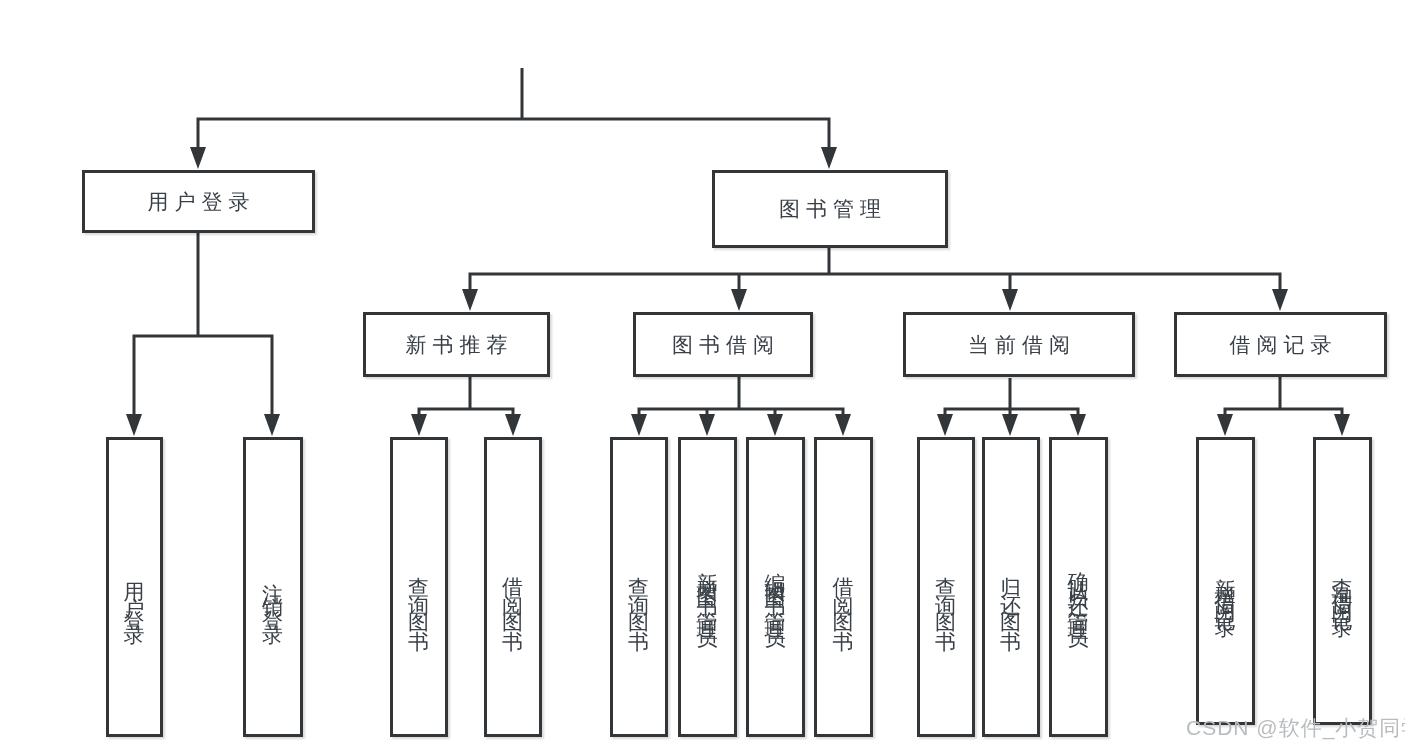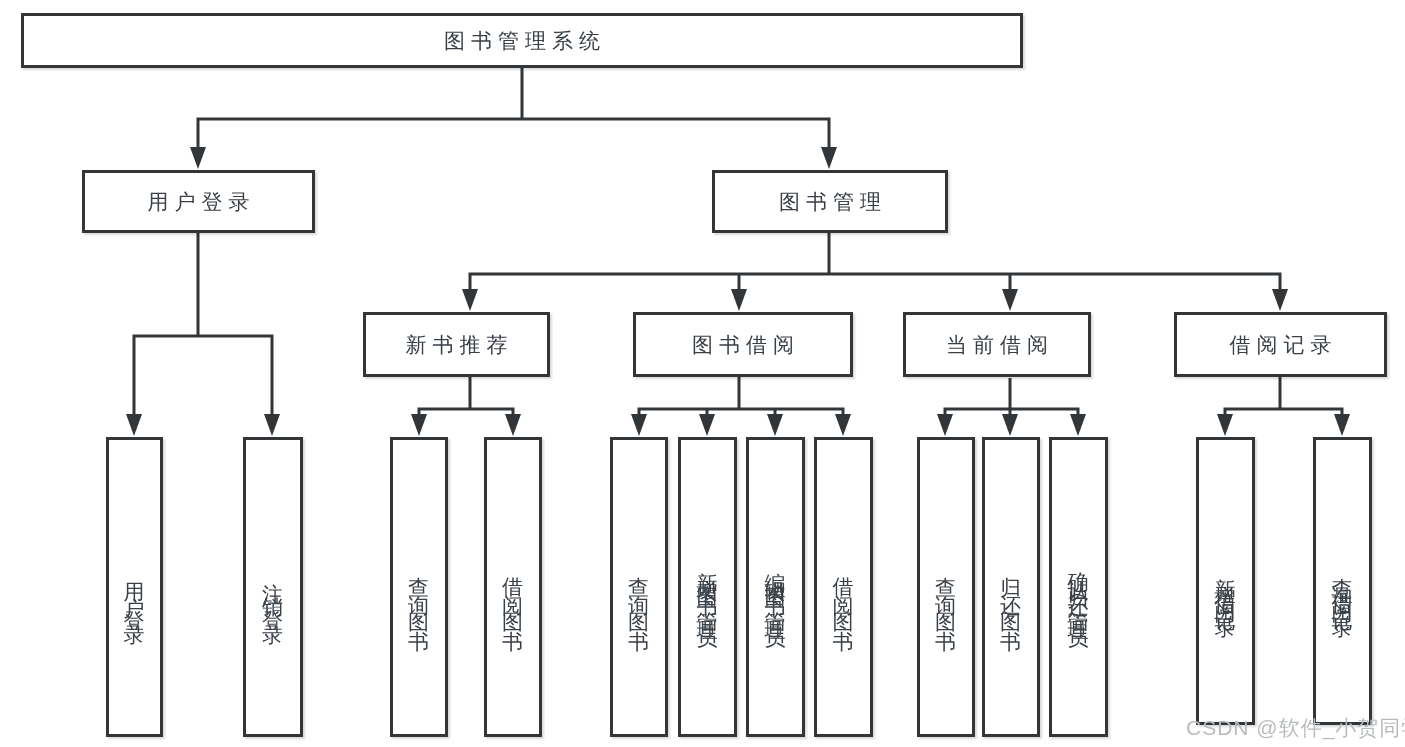--- a/index.html
+++ b/index.html
@@ -81,28 +81,27 @@
       <polygon points="775,436 767,414 783,414"></polygon>
       <polygon points="843,436 835,414 851,414"></polygon>
       <polygon points="945,436 937,414 953,414"></polygon>
       <polygon points="1010,436 1002,414 1018,414"></polygon>
       <polygon points="1078,436 1070,414 1086,414"></polygon>
       <polygon points="1225,436 1217,414 1233,414"></polygon>
       <polygon points="1342,436 1334,414 1350,414"></polygon>
     </g>
   </svg>
 
-  <div class="node h" style="left:21px;top:13px;width:1002px;height:55px;">图书管理系统</div>
 
   <div class="node h" style="left:82px;top:170px;width:233px;height:63px;">用户登录</div>
-  <div class="node h" style="left:712px;top:170px;width:236px;height:63px;">图书管理</div>
+  <div class="node h" style="left:712px;top:170px;width:236px;height:78px;">图书管理</div>
 
   <div class="node h" style="left:363px;top:312px;width:187px;height:65px;">新书推荐</div>
-  <div class="node h" style="left:633px;top:312px;width:220px;height:65px;">图书借阅</div>
-  <div class="node h" style="left:903px;top:312px;width:188px;height:65px;">当前借阅</div>
+  <div class="node h" style="left:633px;top:312px;width:180px;height:65px;">图书借阅</div>
+  <div class="node h" style="left:903px;top:312px;width:232px;height:65px;">当前借阅</div>
   <div class="node h" style="left:1174px;top:312px;width:213px;height:65px;">借阅记录</div>
 
   <div class="node v sp-md" style="left:106px;top:437px;width:57px;height:300px;">
     <span class="vlabel">用户登录</span>
   </div>
   <div class="node v sp-md" style="left:243px;top:437px;width:60px;height:300px;">
     <span class="vlabel">注销登录</span>
   </div>
 
   <div class="node v sp-lg" style="left:390px;top:437px;width:58px;height:300px;">

